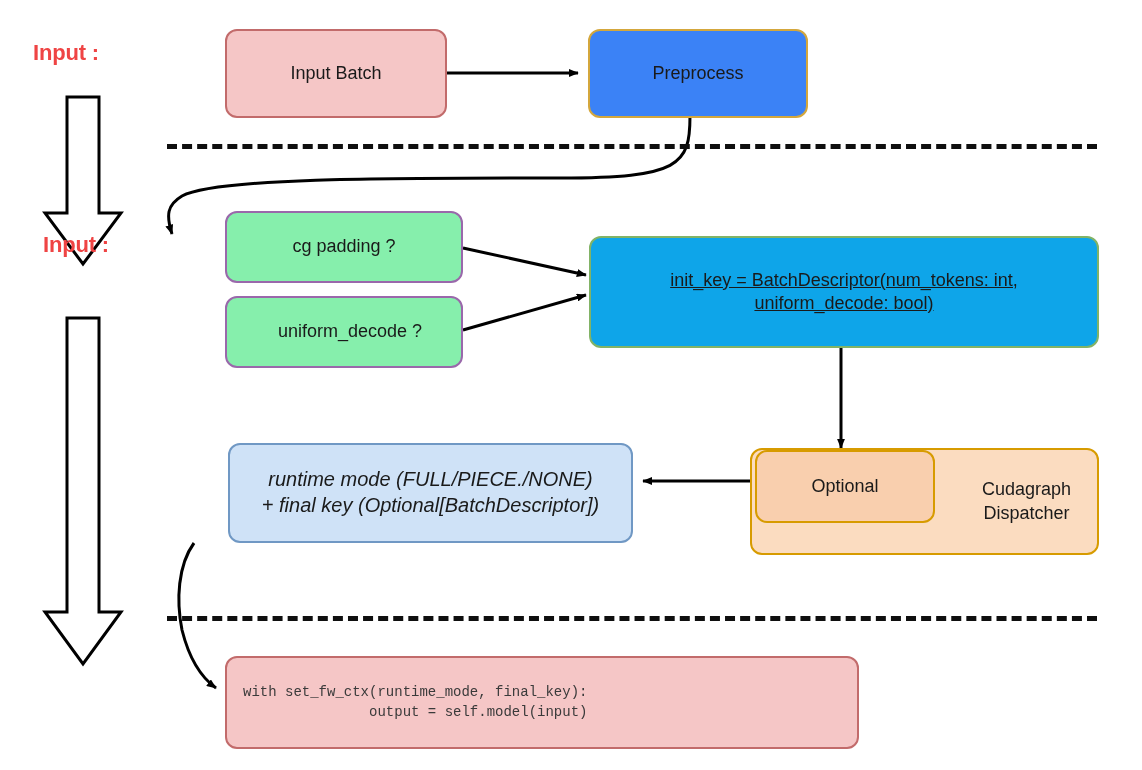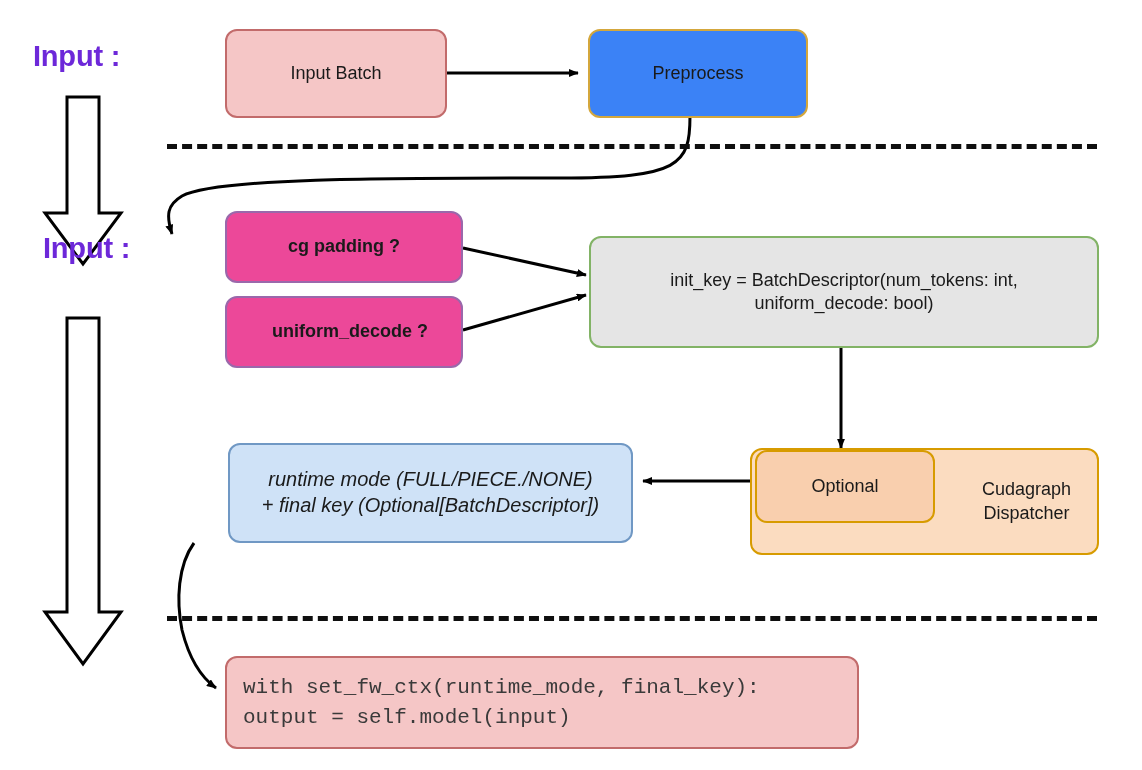--- a/index.html
+++ b/index.html
@@ -23,22 +23,22 @@
     left: 0;
     top: 0;
     width: 1142px;
     height: 770px;
     pointer-events: none;
   }
   .stage-label {
     position: absolute;
     font-family: "Liberation Sans", sans-serif;
     font-weight: bold;
-    font-size: 29px;
-    color: #6d28d9;
+    font-size: 22px;
+    color: #ef4444;
     white-space: nowrap;
     letter-spacing: -0.2px;
   }
   .node {
     position: absolute;
     box-sizing: border-box;
     display: flex;
     align-items: center;
     justify-content: center;
     text-align: center;
@@ -47,43 +47,43 @@
     border-width: 2px;
     font-family: "Liberation Sans", sans-serif;
     font-size: 18px;
     color: #1a1a1a;
     line-height: 1.28;
     padding: 4px 10px;
     white-space: pre-line;
   }
   .node.mono {
     font-family: "Liberation Mono", "DejaVu Sans Mono", monospace;
-    font-size: 21px;
-    text-align: left;
+    font-size: 14px;
+    text-align: right;
     justify-content: flex-start;
     line-height: 1.42;
     color: #3a3a3a;
     letter-spacing: 0px;
   }
   .node-input-batch {
     background: #f5c6c6;
     border-color: #c26b6b;
   }
   .node-preprocess {
     background: #3b82f6;
     border-color: #d4a73c;
   }
   .node-question {
-    background: #ec4899;
+    background: #86efac;
     border-color: #9a68ab;
-    font-weight: bold;
   }
   .node-initkey {
-    background: #e5e5e5;
+    background: #0ea5e9;
     border-color: #82b366;
+    text-decoration: underline;
   }
   .node-runtime {
     background: #cfe2f7;
     border-color: #7098c4;
     font-style: italic;
   }
   .node-dispatcher {
     background: #fbdcc0;
     border-color: #d79b00;
     align-items: center;

